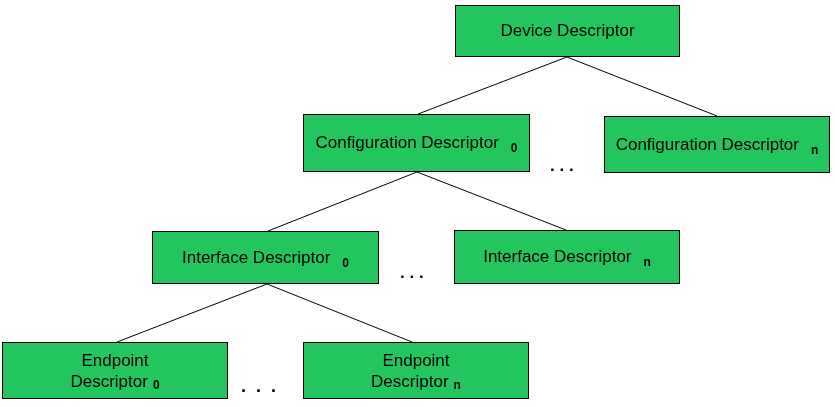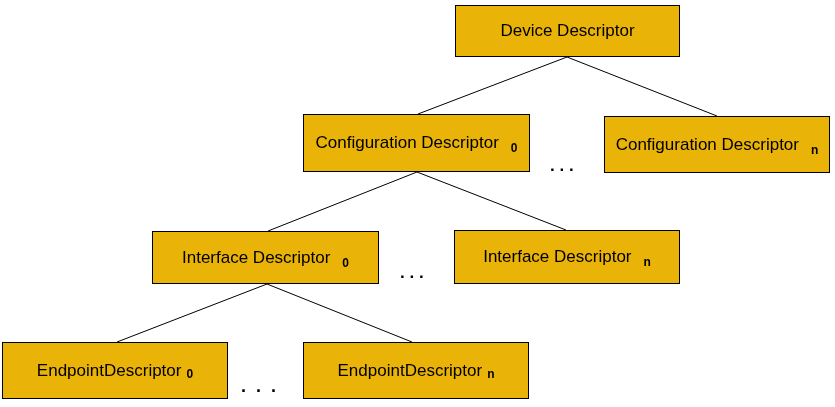--- a/index.html
+++ b/index.html
@@ -20,29 +20,29 @@
     position: absolute;
     left: 0;
     top: 0;
     width: 835px;
     height: 407px;
   }
   .node {
     position: absolute;
     box-sizing: border-box;
     border: 1px solid #000000;
-    background: #eab308;
+    background: #22c55e;
     display: flex;
     align-items: center;
     justify-content: center;
     font-size: 17px;
     white-space: nowrap;
   }
   .node.two-line {
-    flex-direction: row;
+    flex-direction: column;
     line-height: 21px;
   }
   .line2 {
     display: flex;
     align-items: flex-end;
   }
   .sub {
     font-size: 12px;
     font-weight: bold;
     position: relative;

